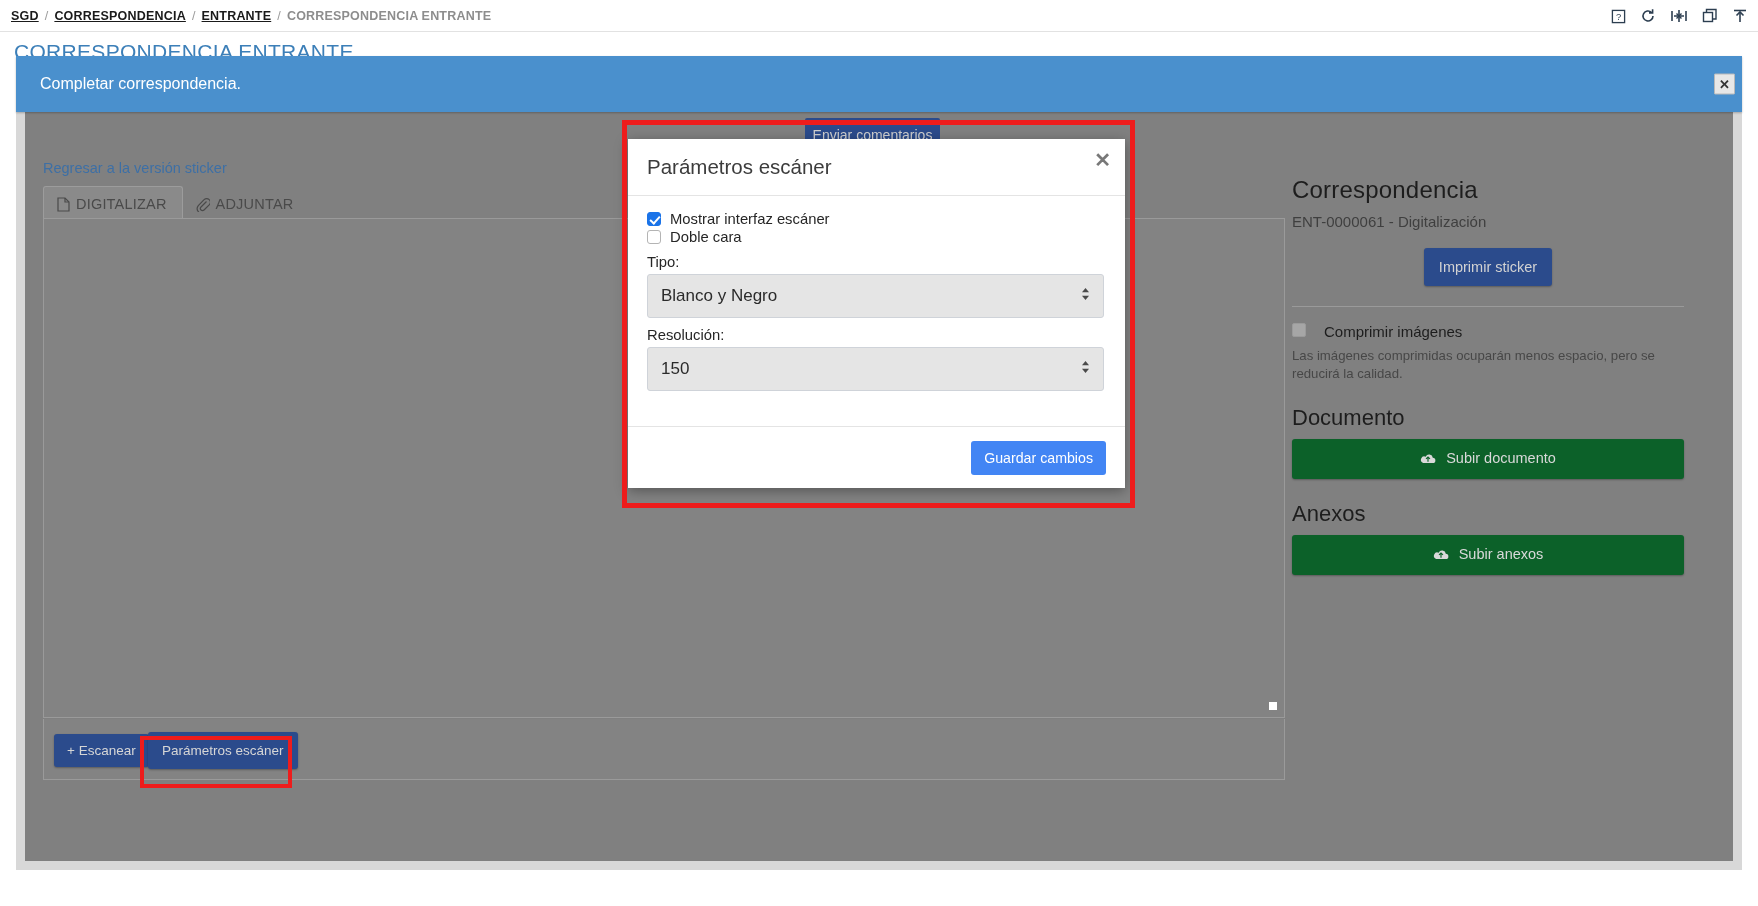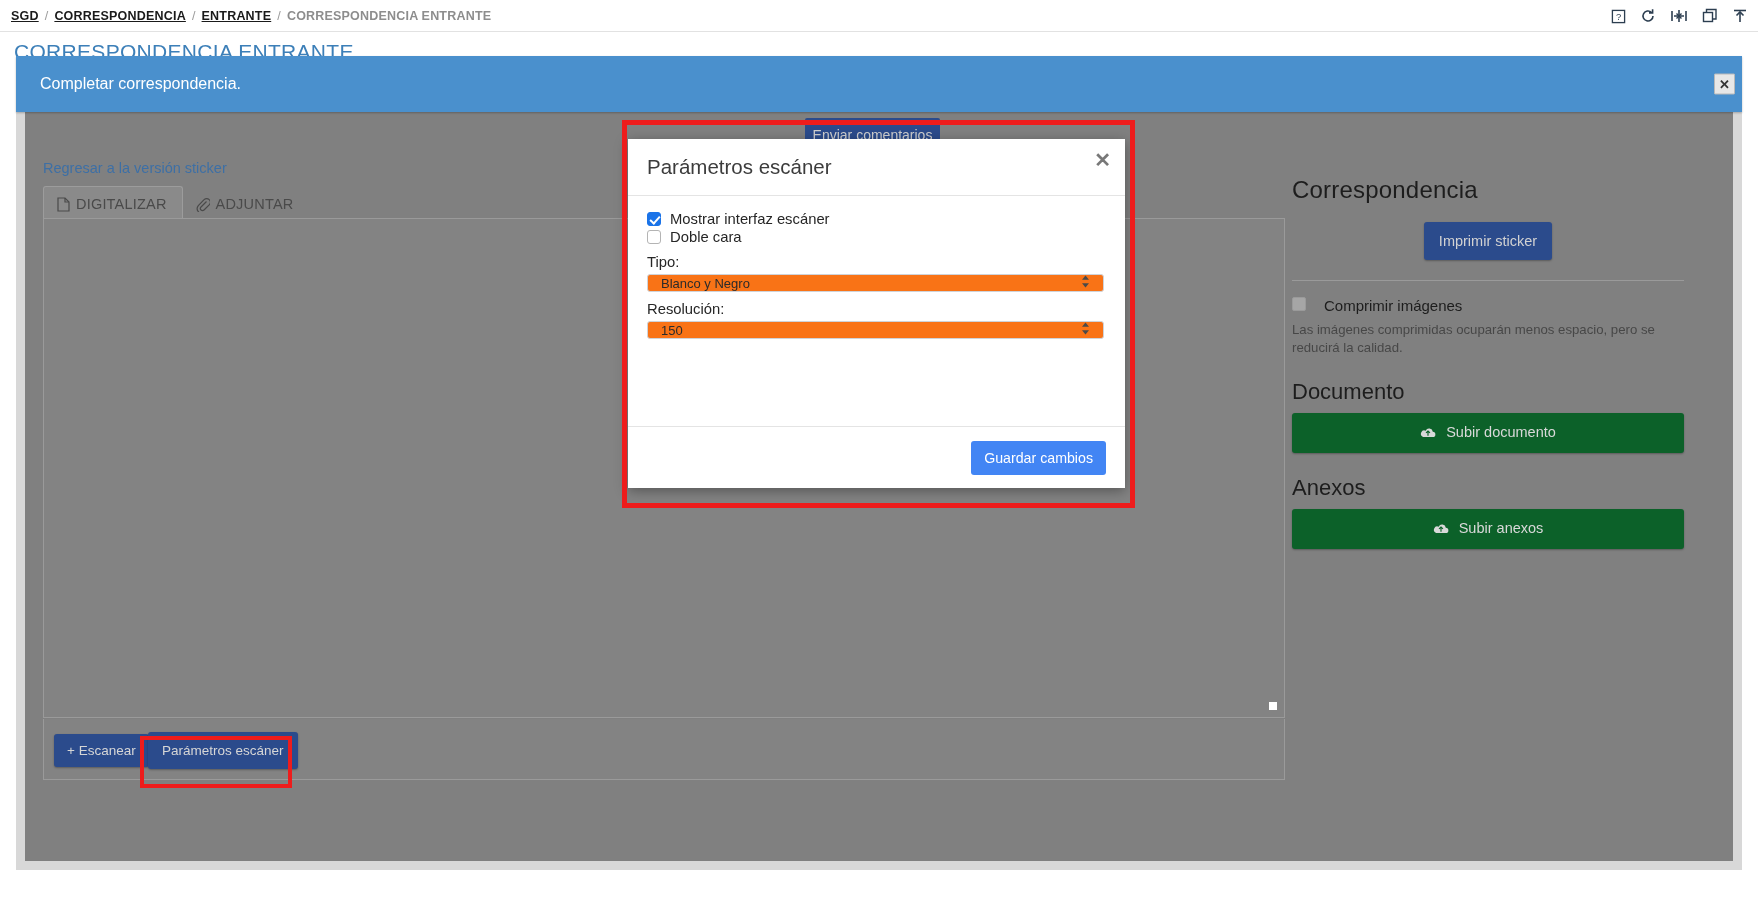--- a/index.html
+++ b/index.html
@@ -152,23 +152,23 @@
     border: 1px solid #b4b4b4; background: #fff;
   }
   .m-chk.on { background: #1a73e8; border-color: #1a73e8; }
   .m-chk.on:after {
     content: ""; position: absolute; left: 4px; top: 1px; width: 4px; height: 8px;
     border: solid #fff; border-width: 0 2px 2px 0; transform: rotate(42deg);
   }
   .m-chk-label { font-size: 14.8px; color: #262626; }
   .f-label { font-size: 14.8px; color: #262626; margin: 9px 0 4px; }
   .sel {
-    position: relative; width: 457px; height: 18px; border: 1px solid #cfd3d9;
-    border-radius: 3px; background: #f97316; display: flex; align-items: center;
-    padding-left: 13px; font-size: 13px; color: #2b2b2b; cursor: pointer;
+    position: relative; width: 457px; height: 44px; border: 1px solid #cfd3d9;
+    border-radius: 3px; background: #e5e5e5; display: flex; align-items: center;
+    padding-left: 13px; font-size: 17px; color: #2b2b2b; cursor: pointer;
   }
   .sel .arrows { position: absolute; right: 13px; top: 50%; transform: translateY(-50%); }
   .modal-foot {
     position: absolute; left: 0; right: 0; bottom: 0; height: 62px;
     border-top: 1px solid #e4e4e4; display: flex; align-items: center;
     justify-content: flex-end; padding-right: 19px;
   }
   .btn-primary {
     background: #4285f4; color: #fff; border: none; border-radius: 3px;
     font-size: 14.2px; padding: 9px 13px; cursor: pointer; font-family: inherit;
@@ -268,20 +268,21 @@
     <button class="btn-blue" id="scan-btn">+ Escanear</button>
     <button class="btn-blue" id="scanparams-btn">Parámetros escáner</button>
   </div>
 
   <div class="red-box-bottom"></div>
 
   <div class="feedback-btn">Enviar comentarios</div>
 
   <div class="side">
     <h2>Correspondencia</h2>
+    <p class="sub">ENT-0000061 - Digitalización</p>
 
     <div class="sticker-wrap">
       <button class="btn-sticker">Imprimir sticker</button>
     </div>
 
     <hr class="hr-side">
 
     <div class="chk-row">
       <span class="chk-box"></span>
       <span class="chk-label">Comprimir imágenes</span>

